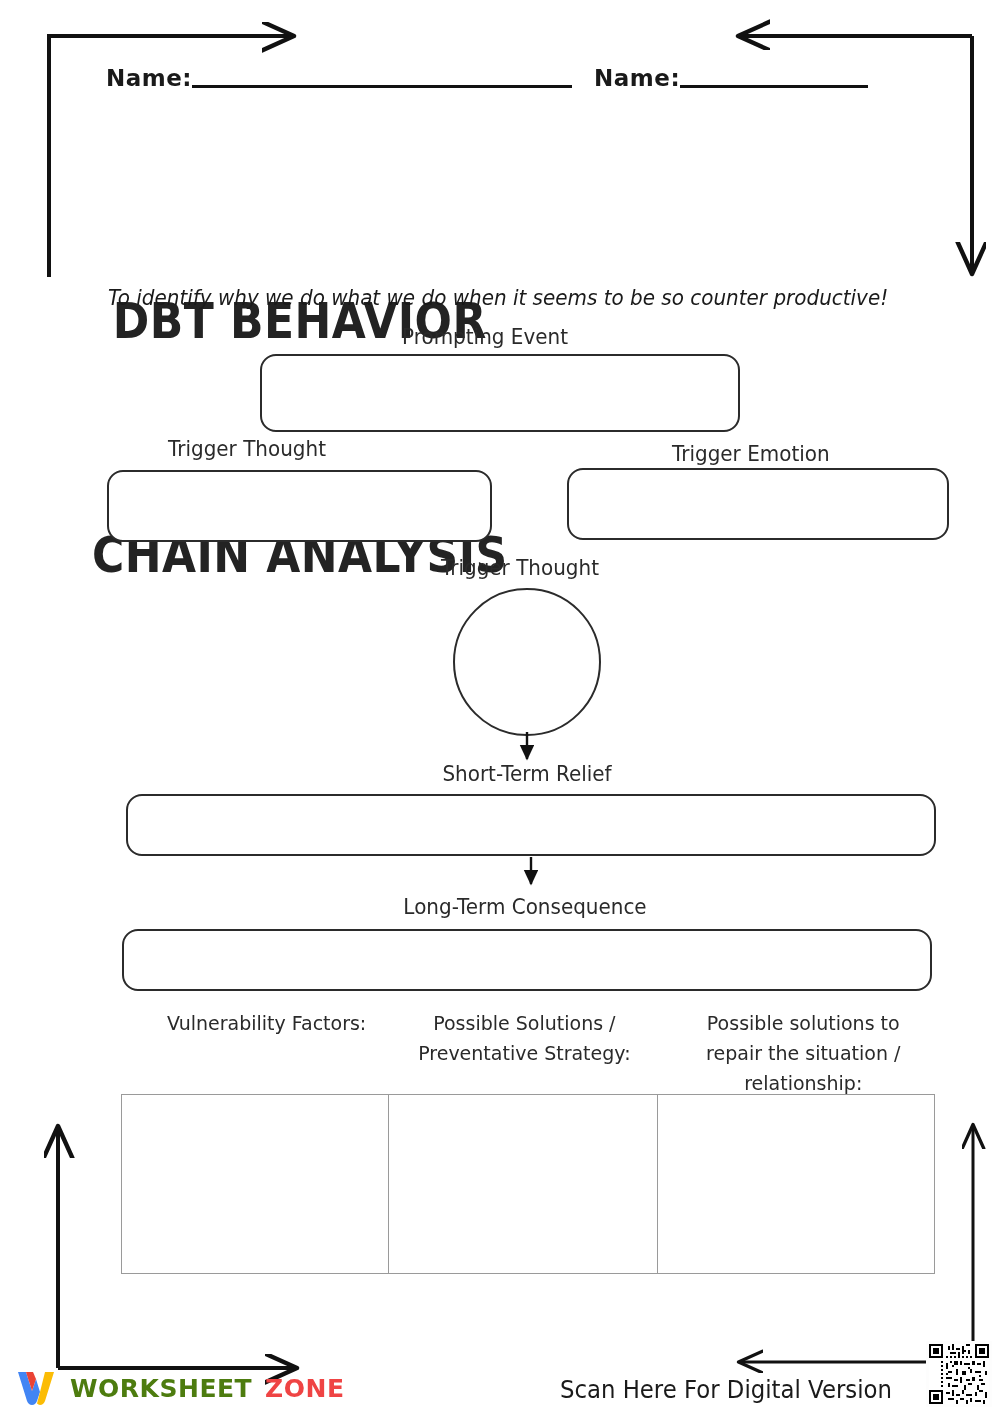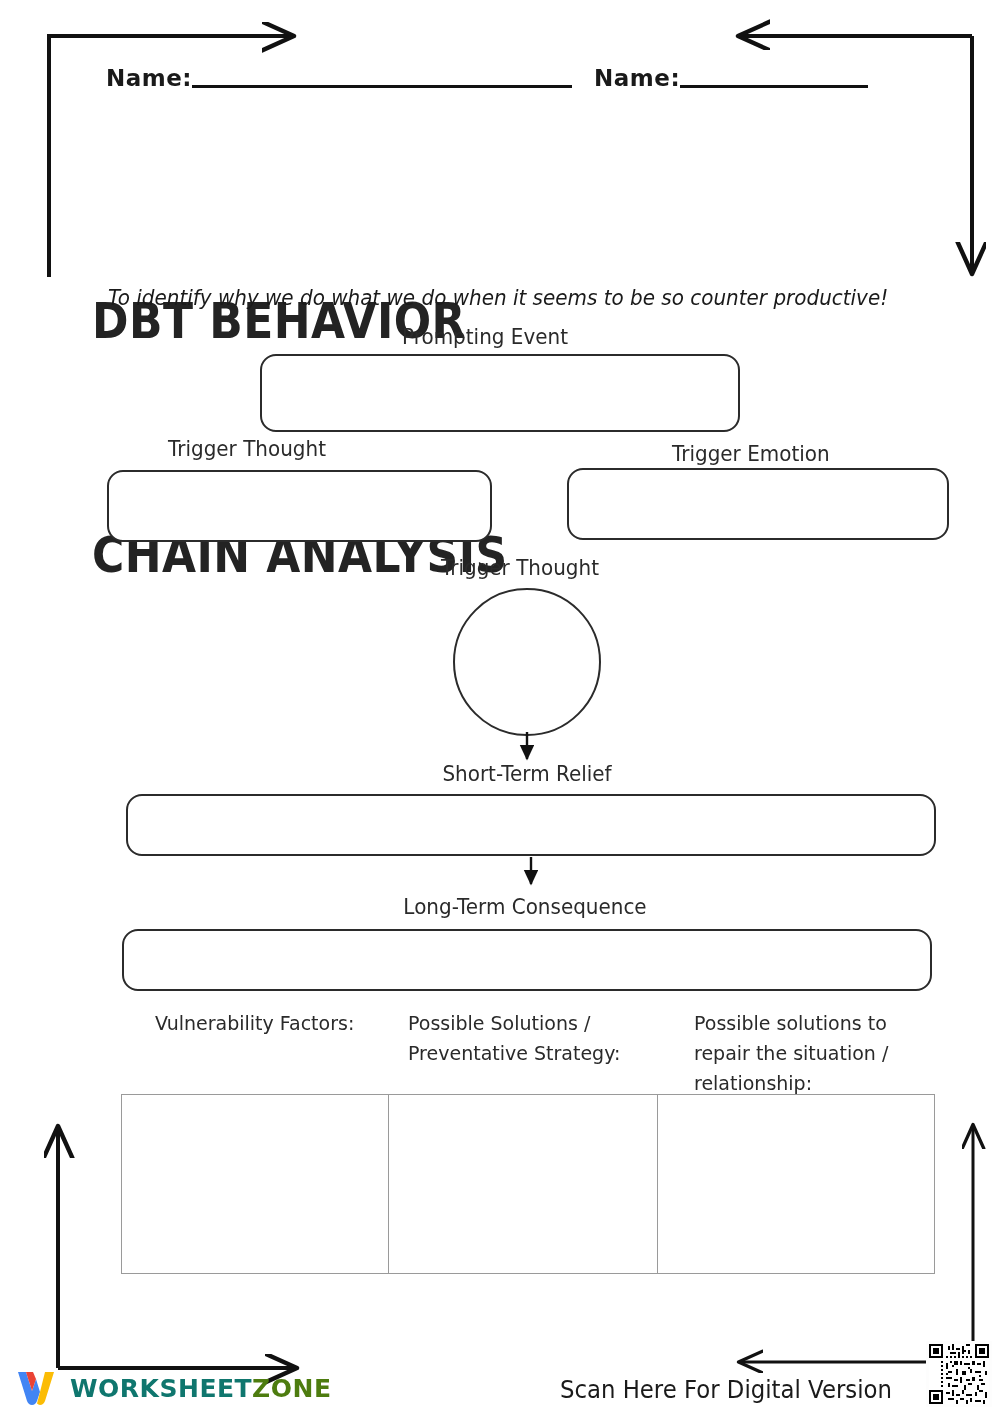--- a/index.html
+++ b/index.html
@@ -10,20 +10,21 @@
   body {
     font-family: "DejaVu Sans", sans-serif;
     color: #1a1a1a;
   }
   #page {
     position: relative;
     width: 1000px;
     height: 1414px;
     overflow: hidden;
     background: #ffffff;
+    text-align: center;
   }
 
   
   .bracket-svg {
     position: absolute;
     left: 0;
     top: 0;
     width: 1000px;
     height: 1414px;
     pointer-events: none;
@@ -165,22 +166,22 @@
     width: 46px;
     height: 40px;
   }
   .logo-text {
     font-family: "DejaVu Sans", sans-serif;
     font-weight: bold;
     font-size: 25px;
     letter-spacing: 0.5px;
     white-space: pre;
   }
-  .logo-ws { color: #0f766e; }
-  .logo-zn { color: #4d7c0f; }
+  .logo-ws { color: #4d7c0f; }
+  .logo-zn { color: #ef4444; margin-left: 13px; }
 
   .scanline {
     position: absolute;
     left: 560px;
     top: 1376px;
     font-family: "DejaVu Sans", sans-serif;
     font-size: 24px;
     color: #1a1a1a;
     white-space: nowrap;
     transform: scaleX(0.95);

